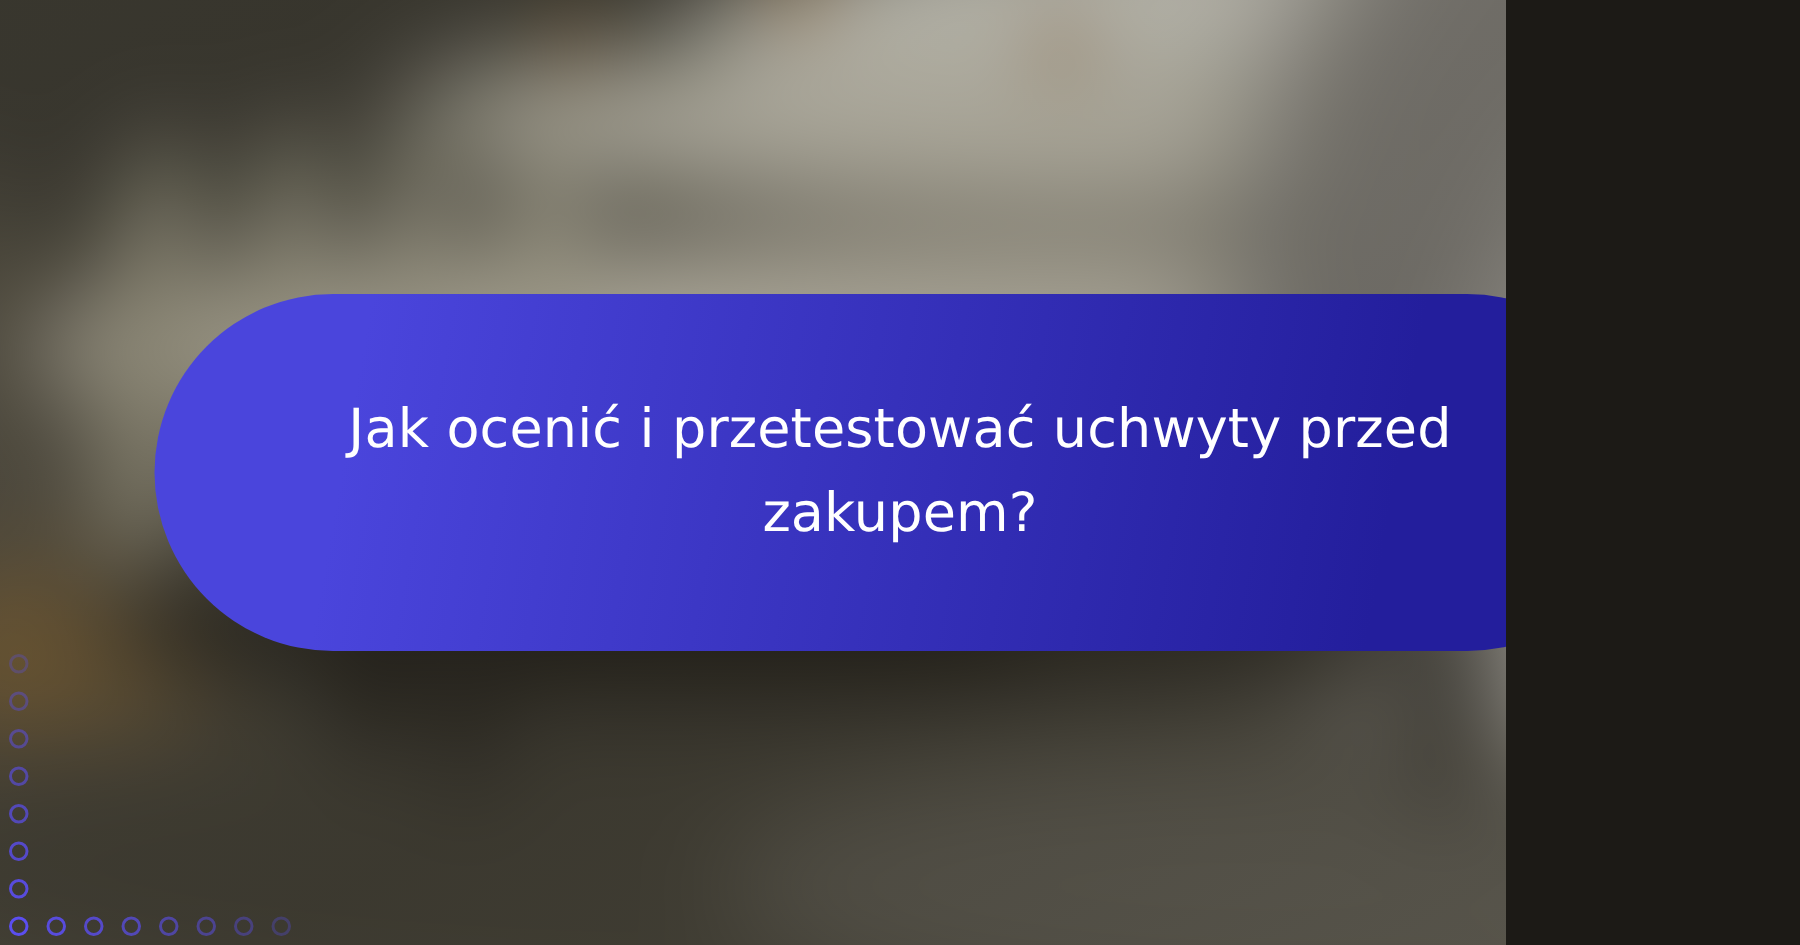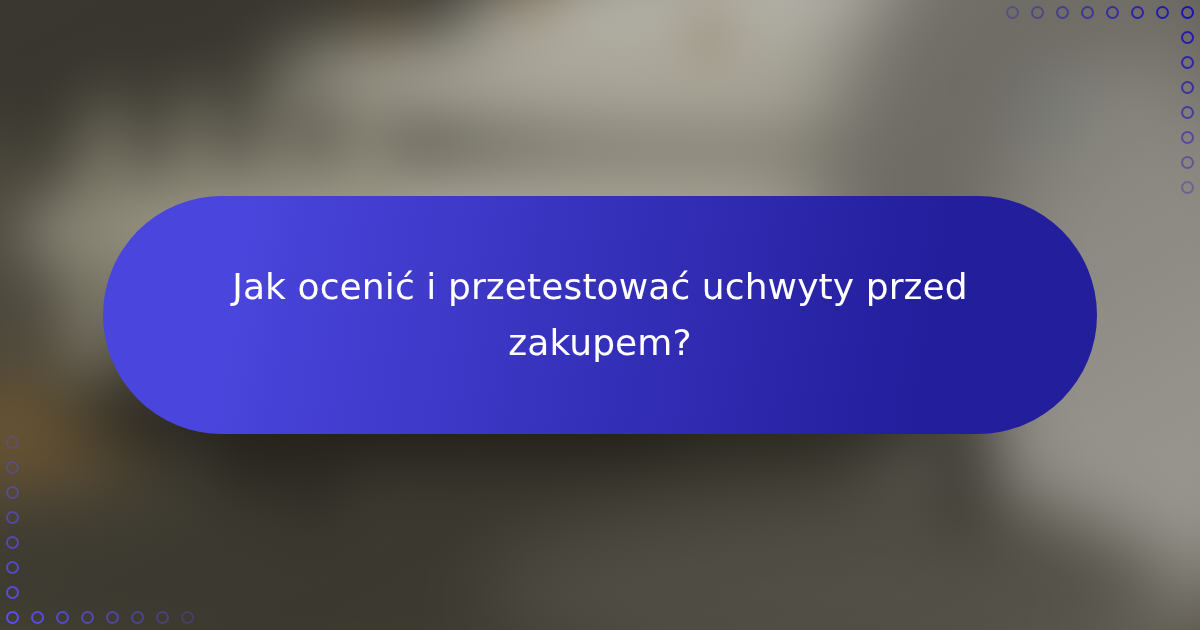--- a/index.html
+++ b/index.html
@@ -2,21 +2,21 @@
 <html><head>
 <meta charset="utf-8">
 <style>
   html, body {
     margin: 0;
     padding: 0;
     background: #1c1a16;
   }
   #stage {
     position: relative;
-    width: 1200px;
+    width: 1004px;
     height: 630px;
     overflow: hidden;
     font-family: "DejaVu Sans", "Liberation Sans", sans-serif;
   }
 
   
   .bg-wrap {
     position: absolute;
     inset: 0;
     overflow: hidden;

